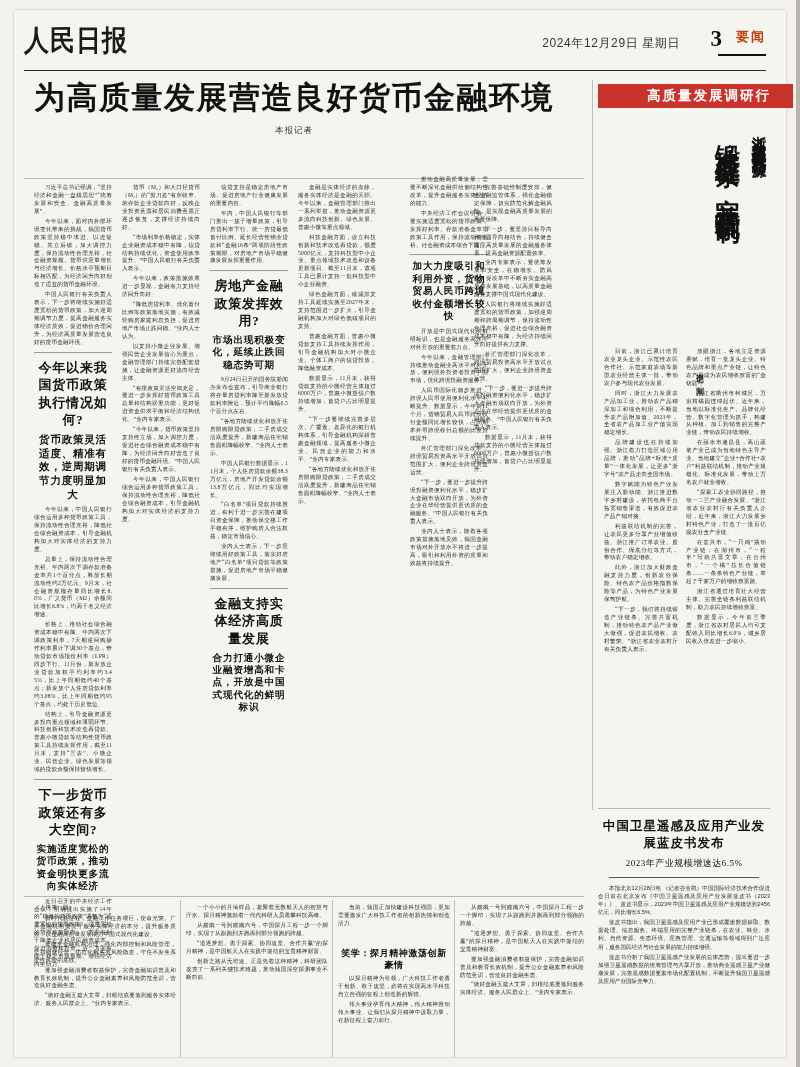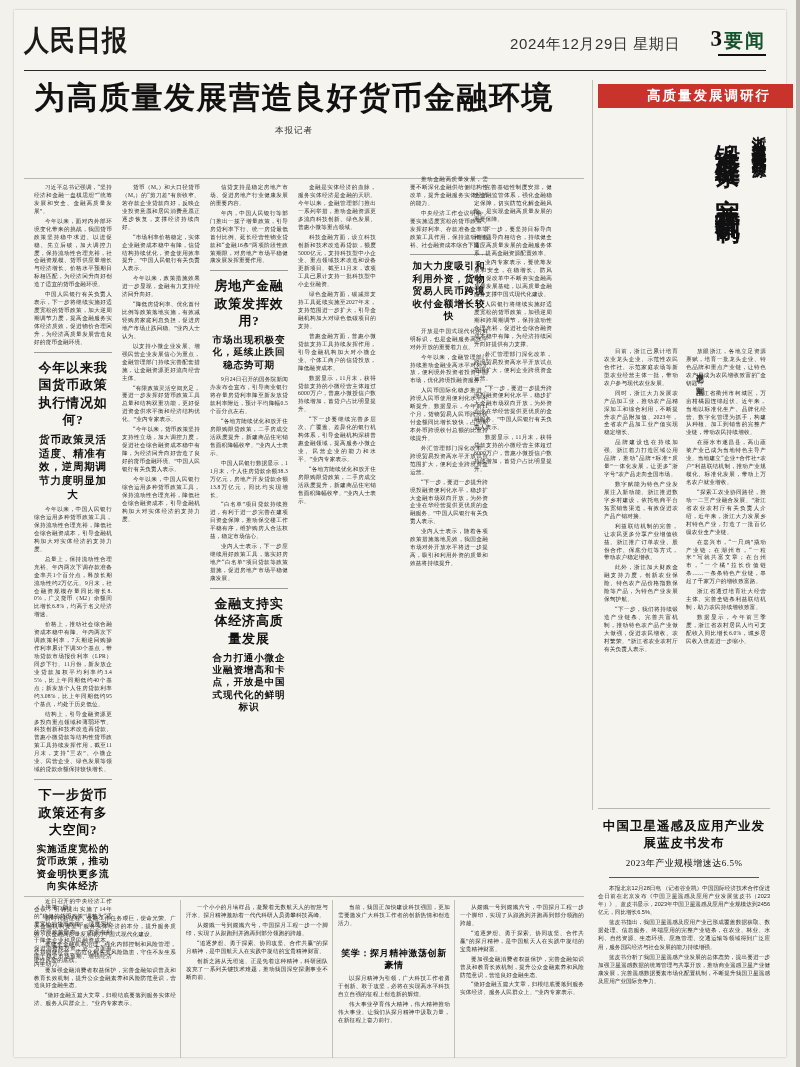--- a/index.html
+++ b/index.html
@@ -21,31 +21,31 @@
   .logo{
     position:absolute;left:0;top:0;width:120px;height:34px;
     font-family:"Liberation Serif", serif;
     font-weight:bold;font-size:25px;color:#1a1a1a;
     letter-spacing:1px;line-height:34px;
     white-space:nowrap;
   }
   .logo .ln{display:inline-block;transform:scaleY(1.15);}
   .date{
     position:absolute;right:86px;top:11px;
-    font-size:15px;color:#333;letter-spacing:.6px;white-space:nowrap;
+    font-size:12px;color:#333;letter-spacing:.6px;white-space:nowrap;
   }
   .pagenum{
     position:absolute;right:44px;top:2px;
     font-family:"Liberation Serif", serif;
     font-size:23px;font-weight:bold;color:#111;
   }
   .section{
     position:absolute;right:0;top:4px;
     font-family:Liberation Sans, sans-serif;
-    font-size:19px;font-weight:bold;color:#14532d;letter-spacing:2px;
+    font-size:13px;font-weight:bold;color:#c2410c;letter-spacing:2px;
   }
   .section-rule{
     position:absolute;right:0;top:30px;width:48px;height:2px;background:#111;
   }
   .masthead-rule{
     position:absolute;left:24px;top:70px;width:742px;height:1px;background:#2b2b2b;
   }
   
   .headline-zone{position:absolute;left:34px;top:80px;width:520px;}
   .h1{

